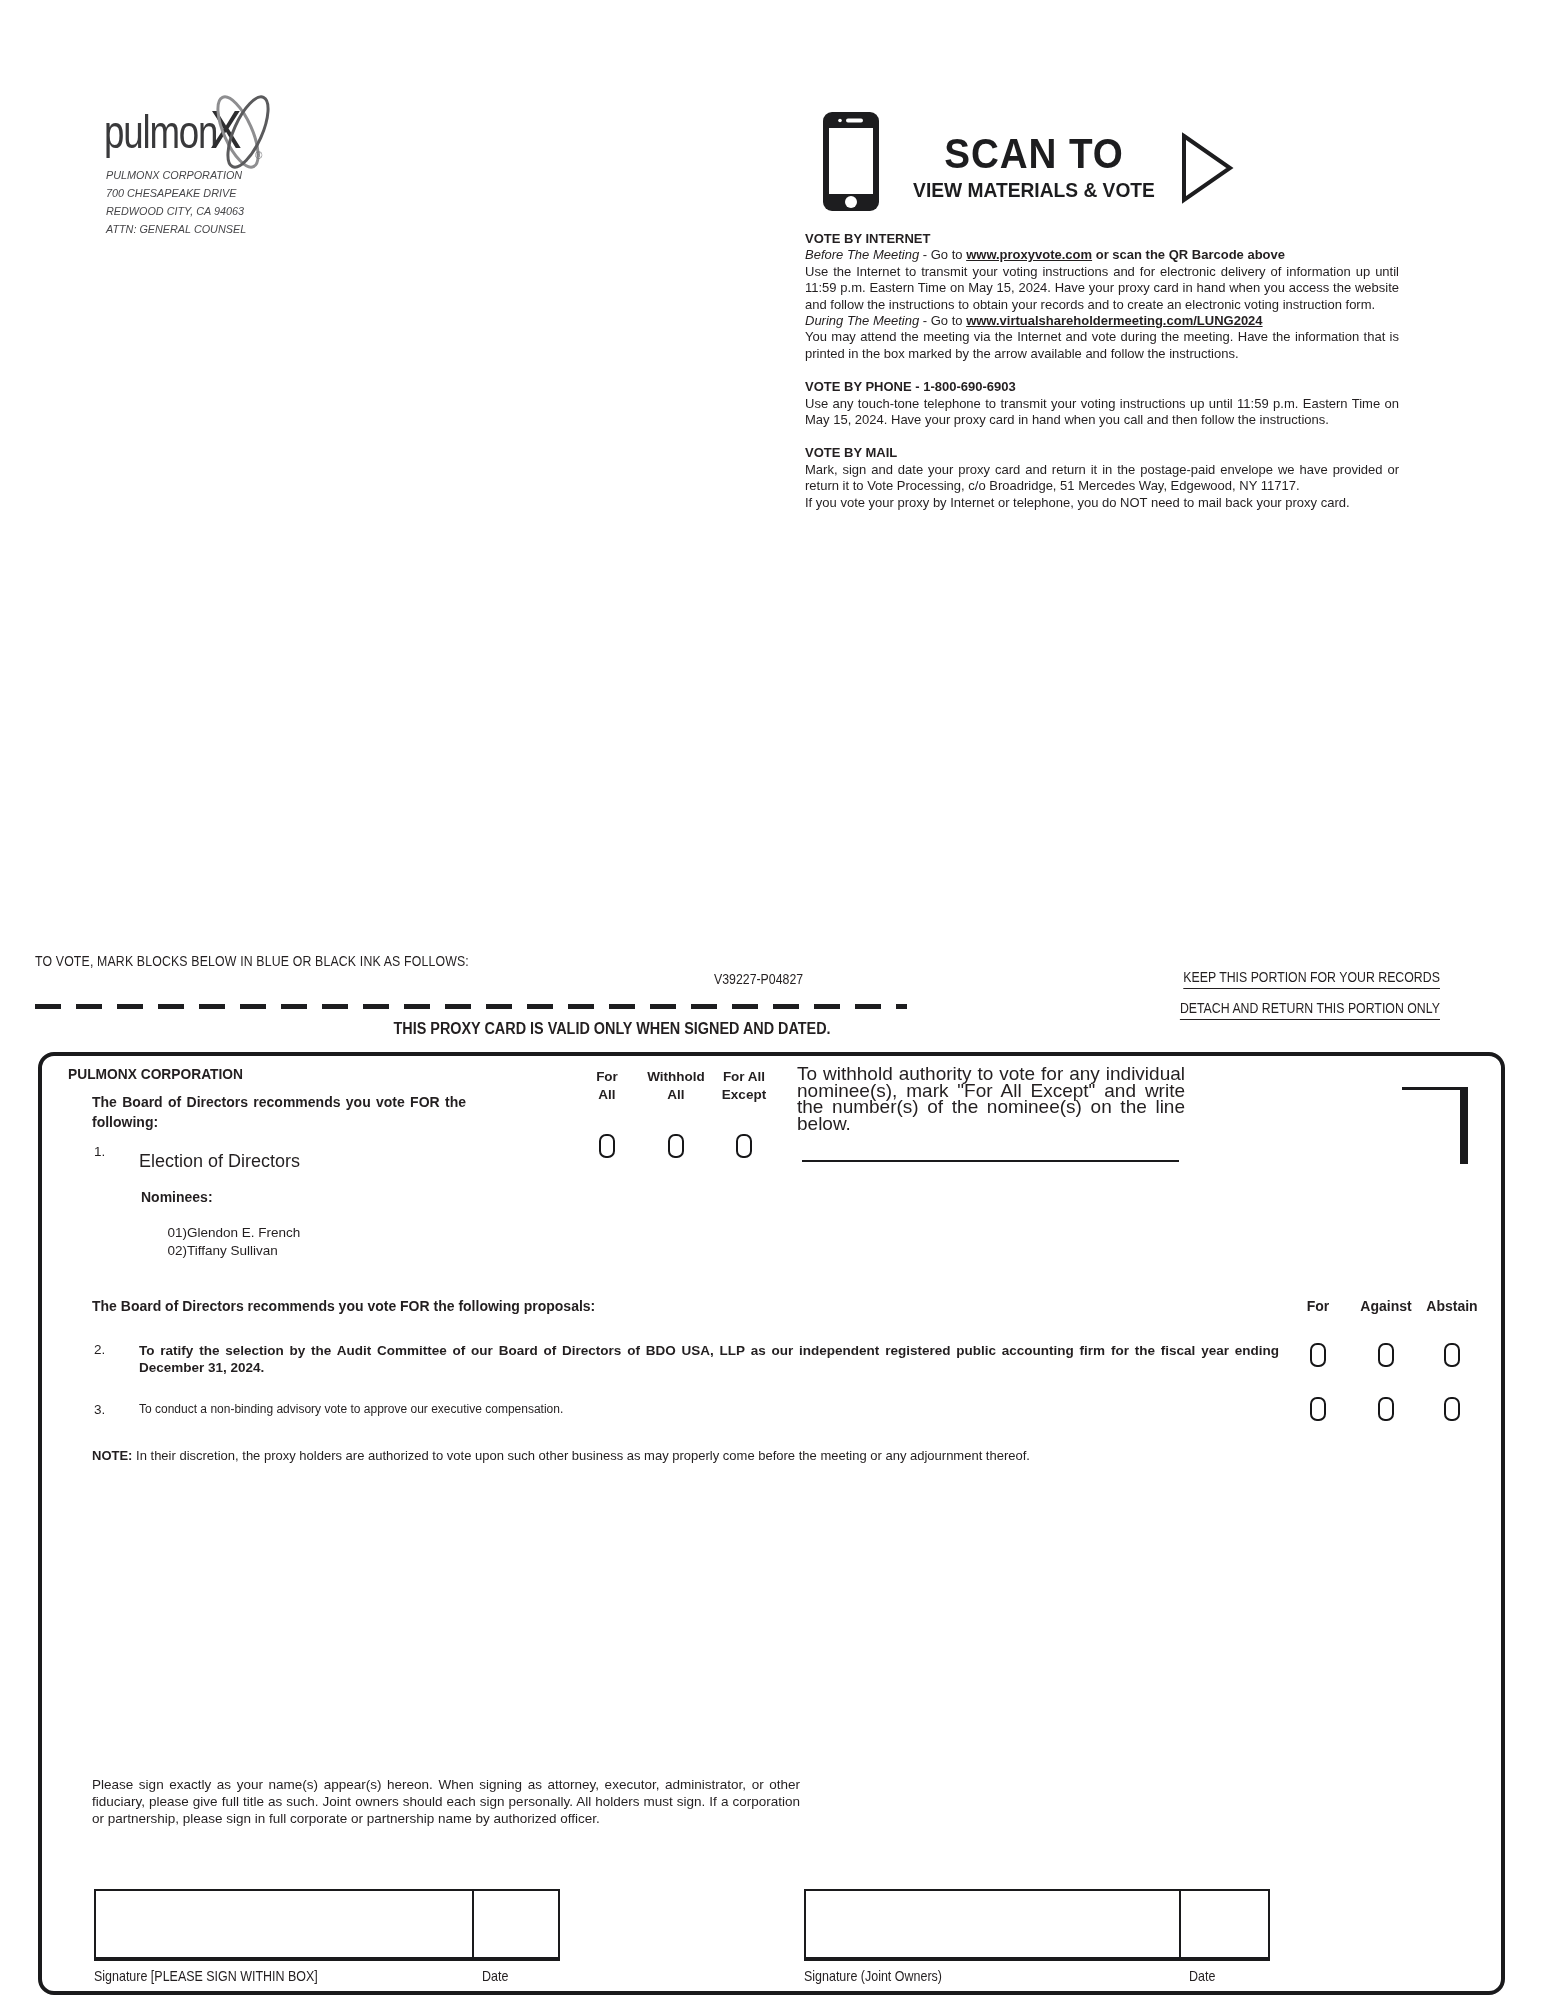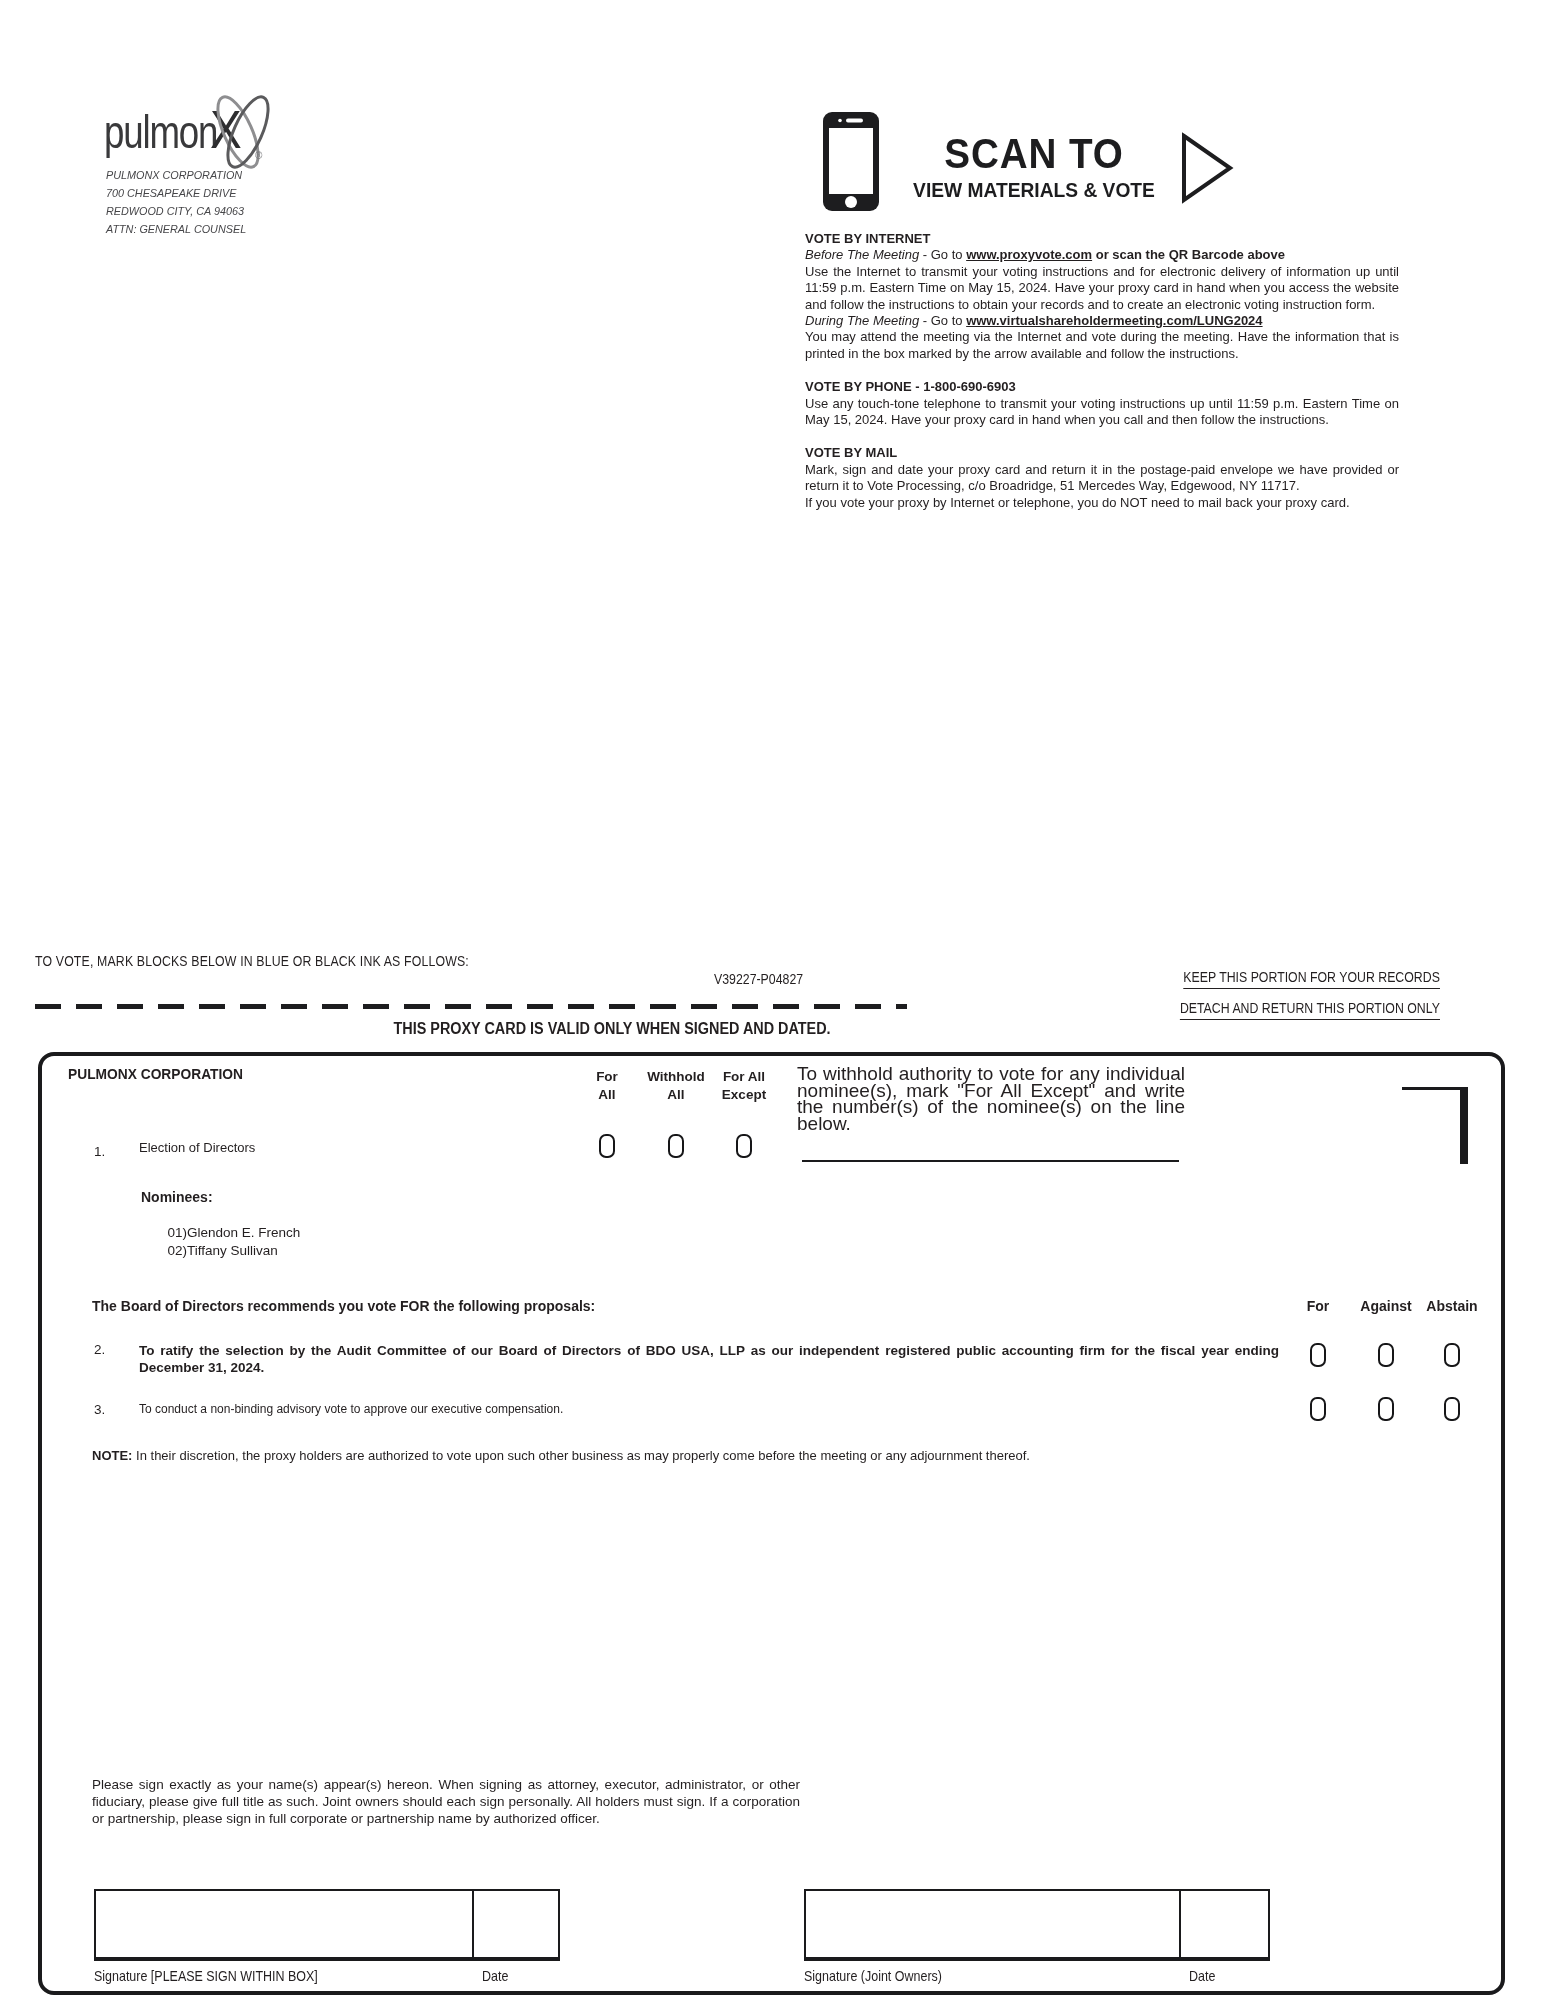--- a/index.html
+++ b/index.html
@@ -65,21 +65,21 @@
   .bracket-v { left:1418px; top:31px; width:8px; height:77px; background:#1a1a1c; }
 
   .cb { position:absolute; width:16px; height:24px; border:2.5px solid #161618; border-radius:7px; background:#fff; }
   .cb.e1 { left:557px; } .cb.e2 { left:626px; } .cb.e3 { left:694px; }
   .cbrow1 { top:78px; }
   .cb.v1 { left:1268px; } .cb.v2 { left:1336px; } .cb.v3 { left:1402px; }
   .cbrow2 { top:287px; } .cbrow3 { top:341px; }
 
   .itemnum { font-size:13.5px; }
   .item1-num { left:52px; top:88px; }
-  .item1-text { left:97px; top:84px; font-size:13px; }
+  .item1-text { left:97px; top:95px; font-size:18px; }
   .writein { left:760px; top:104px; width:377px; border-top:2.5px solid #1a1a1c; height:0; }
   .nominees-label { left:99px; top:133px; font-weight:bold; font-size:14px; }
   .nominee { left:99px; font-size:13.5px; }
   .nom1 { top:169px; } .nom2 { top:187px; }
   .nominee .nnum { display:inline-block; width:46px;text-align:right; }
 
   .rec2 { left:50px; top:242px; font-weight:bold; font-size:14px; white-space:nowrap; }
   .votecol-h { top:242px; width:64px; text-align:center; font-weight:bold; font-size:14px; }
   .vc1 { left:1244px; } .vc2 { left:1312px; } .vc3 { left:1378px; }
 
@@ -150,20 +150,21 @@
   <div class="abs tovote">TO VOTE, MARK BLOCKS BELOW IN BLUE OR BLACK INK AS FOLLOWS:</div>
   <div class="abs vcode">V39227-P04827</div>
   <div class="abs keepline">KEEP THIS PORTION FOR YOUR RECORDS</div>
   <div class="abs detachline">DETACH AND RETURN THIS PORTION ONLY</div>
   <div class="abs dashline"></div>
   <div class="abs validtitle">THIS PROXY CARD IS VALID ONLY WHEN SIGNED AND DATED.</div>
 
   <div class="abs card">
 
     <div class="abs company">PULMONX CORPORATION</div>
+    <div class="abs rec1">The Board of Directors recommends you vote FOR the following:</div>
 
     <div class="abs dircol dc1">
       <div>For</div>
       <div>All</div>
     </div>
     <div class="abs dircol dc2">
       <div>Withhold</div>
       <div>All</div>
     </div>
     <div class="abs dircol dc3">

